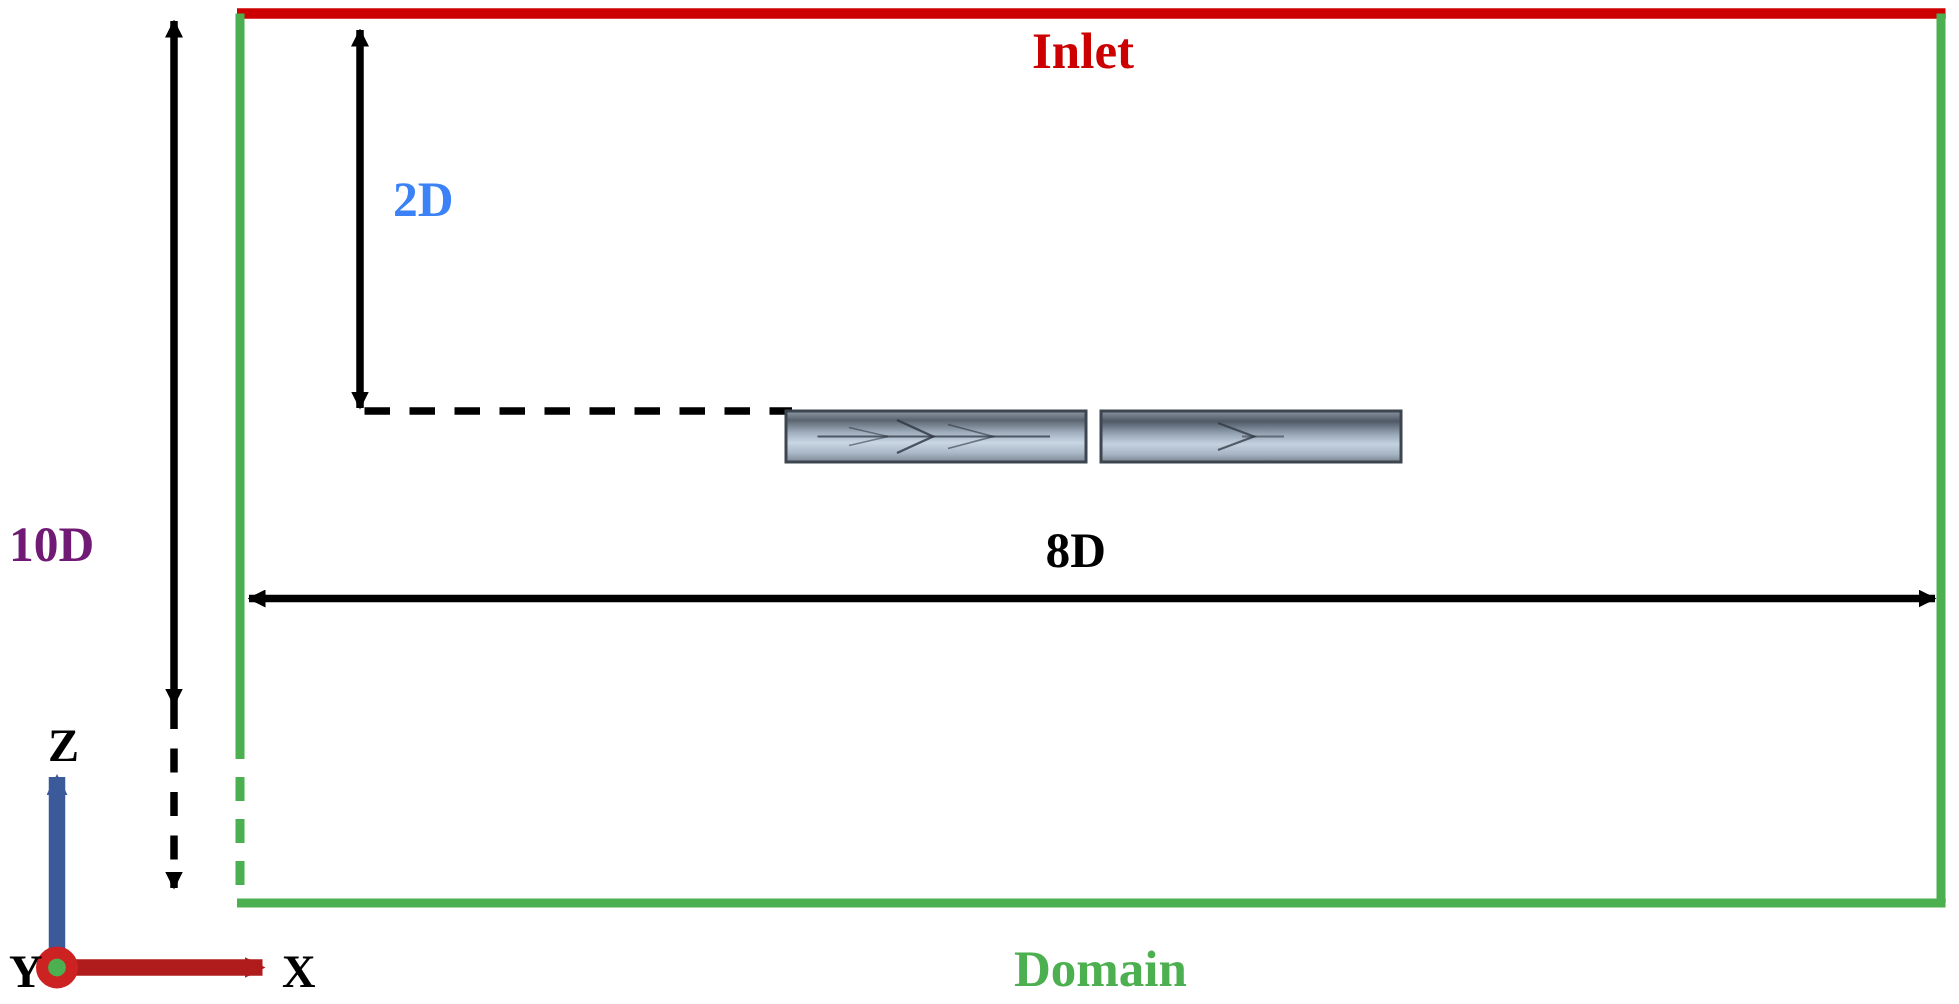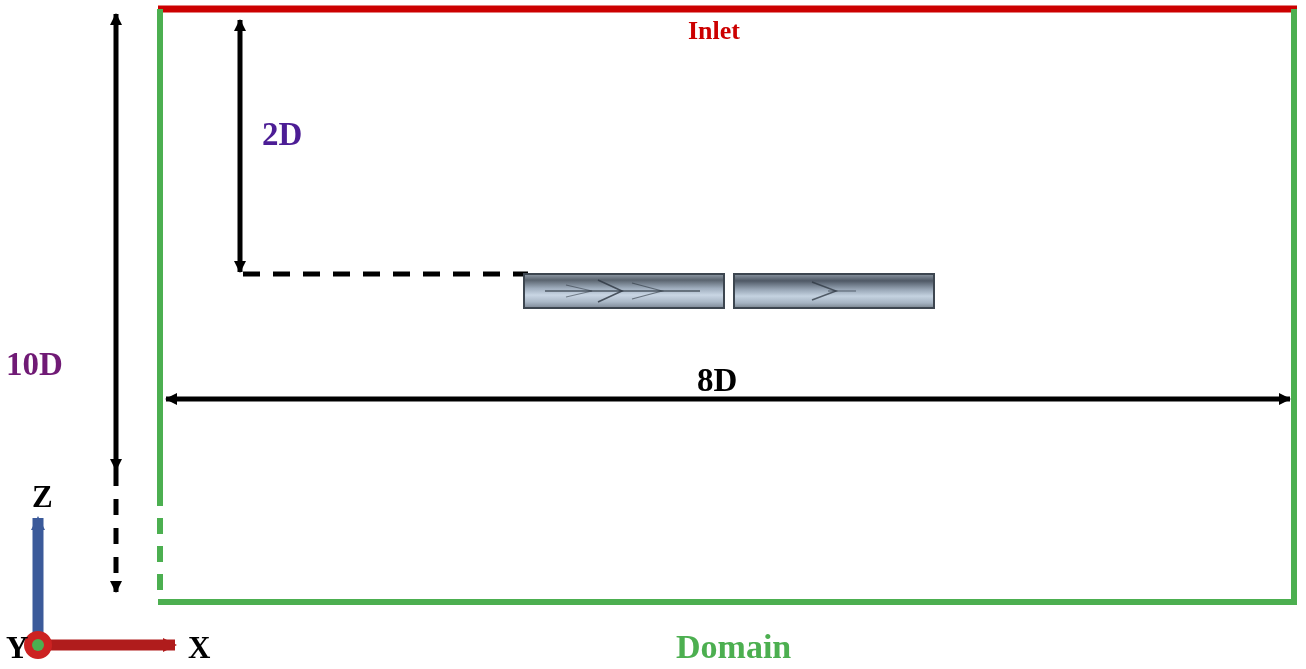--- a/index.html
+++ b/index.html
@@ -17,44 +17,44 @@
   }
   .lbl {
     position: absolute;
     font-weight: bold;
     white-space: nowrap;
     line-height: 1;
   }
   #inlet-label {
     left: 688px;
     top: 18px;
-    font-size: 26px;
+    font-size: 34px;
     color: #cc0000;
   }
   #outlet-label {
     left: 676px;
     top: 630px;
     font-size: 34px;
     color: #4caf50;
   }
   #rot-label {
     left: 534px;
     top: 211px;
     font-size: 32px;
     color: #000000;
   }
   #lbl-2d {
     left: 262px;
     top: 118px;
     font-size: 33px;
-    color: #4c1d95;
+    color: #3b82f6;
   }
   #lbl-8d {
     left: 697px;
-    top: 364px;
+    top: 352px;
     font-size: 33px;
     color: #000000;
   }
   #lbl-10d {
     left: 6px;
     top: 348px;
     font-size: 33px;
     color: #701a75;
   }
   #lbl-x {

